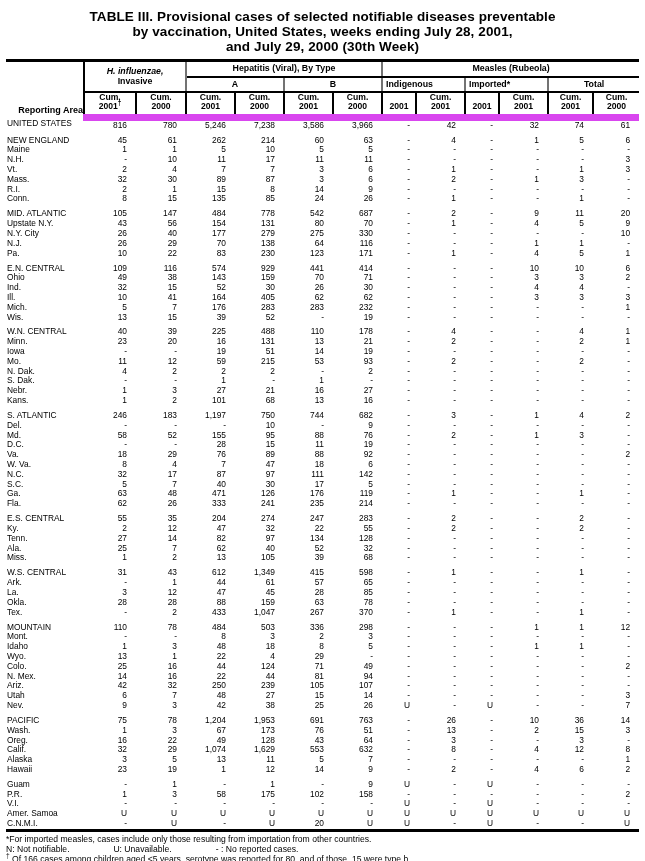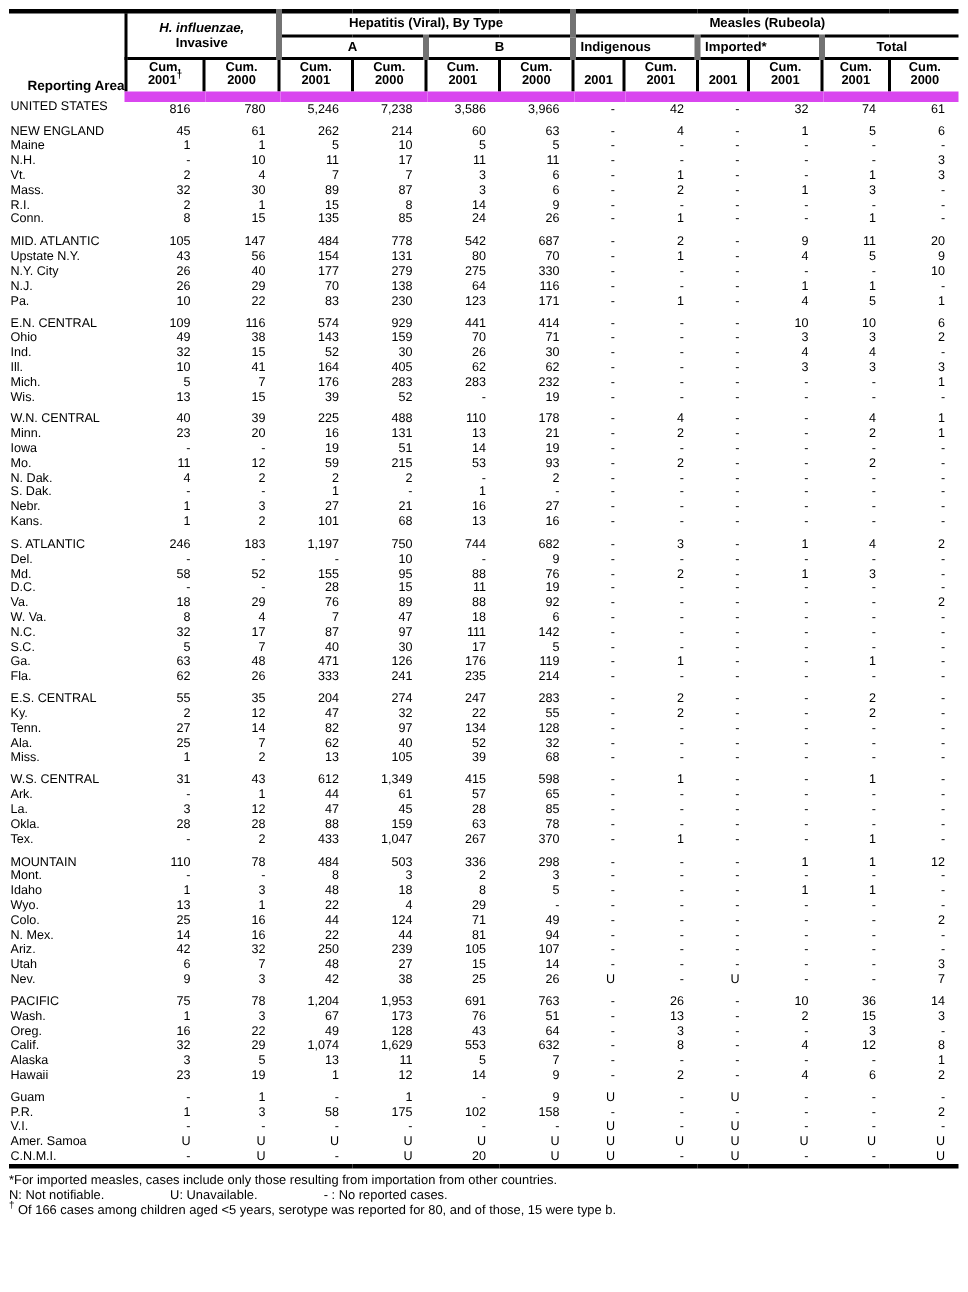--- a/index.html
+++ b/index.html
@@ -25,21 +25,21 @@
   .hr1 th { height: 14px; }
   .hr2 th { height: 13px; }
   .grp { font-size: 8.8px; text-align: center; vertical-align: middle; line-height: 9.6px; }
   .lft { text-align: left; padding-left: 3px; }
   .th-area {
     text-align: right; vertical-align: bottom; font-size: 9px;
     padding-bottom: 2px; padding-left: 1px;
     border-right: 2px solid #000;
   }
   .bl { border-left: 2px solid #000; }
-  .br { border-right: 4px solid #737373; }
+  .br { border-right: 2px solid #737373; }
   .bb { border-bottom: 2px solid #000; }
   .ital { font-style: italic; }
   .hr3 th { border-bottom: 7px solid #d946ef; vertical-align: bottom; padding-bottom: 2px; }
   .cum { font-size: 8.6px; text-align: center; }
   .cum-top, .cum-bot { line-height: 9.3px; }
   sup { font-size: 6.5px; line-height: 0; vertical-align: super; }
 
   
   tbody td {
     font-size: 8.4px; height: 9.8px; line-height: 9.8px;
@@ -54,20 +54,25 @@
   .footnotes { margin-top: 2px; font-size: 8.6px; line-height: 10px; }
   .fn-line { white-space: nowrap; }
   .fn-n { display: inline-block; width: 105px; }
   .fn-u { display: inline-block; width: 100px; }
 </style>
 </head>
 <body>
 
 <div class="page">
 
+  <div class="title">
+    <div>TABLE III. Provisional cases of selected notifiable diseases preventable</div>
+    <div>by vaccination, United States, weeks ending July 28, 2001,</div>
+    <div>and July 29, 2000 (30th Week)</div>
+  </div>
 
   <table>
     <colgroup>
       <col style="width:78px">
         <col style="width:52px">
         <col style="width:50px">
       <col style="width:49px">
         <col style="width:49px">
         <col style="width:49px">
         <col style="width:49px">

